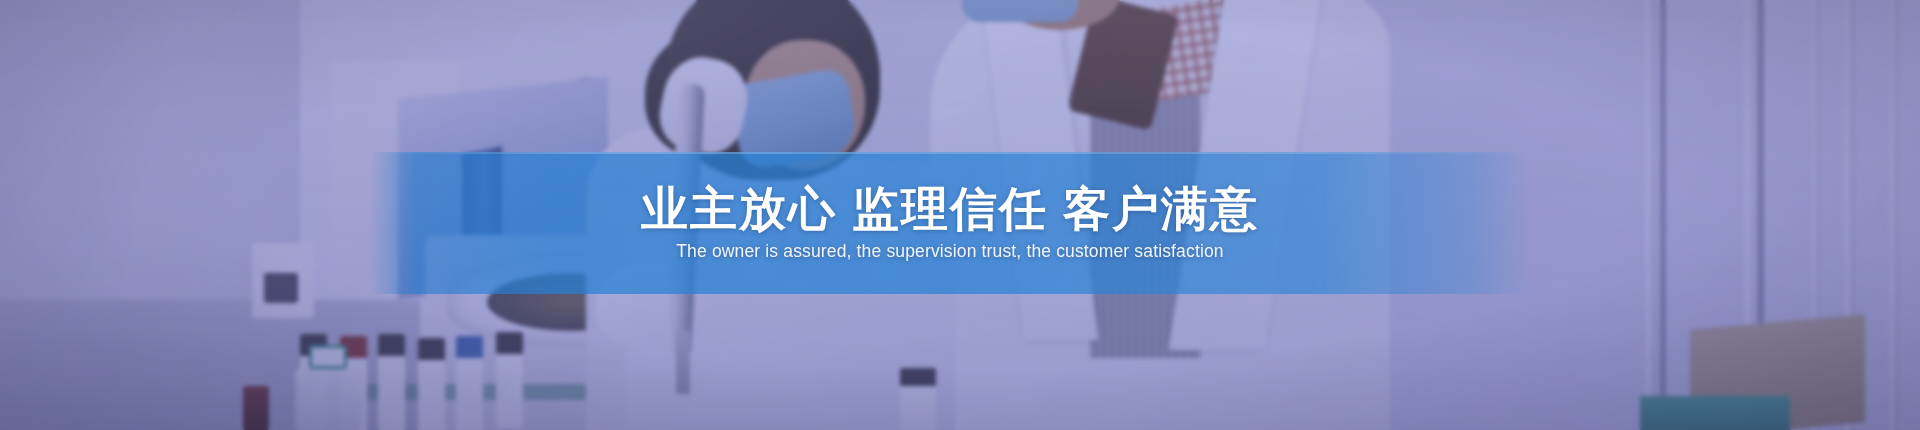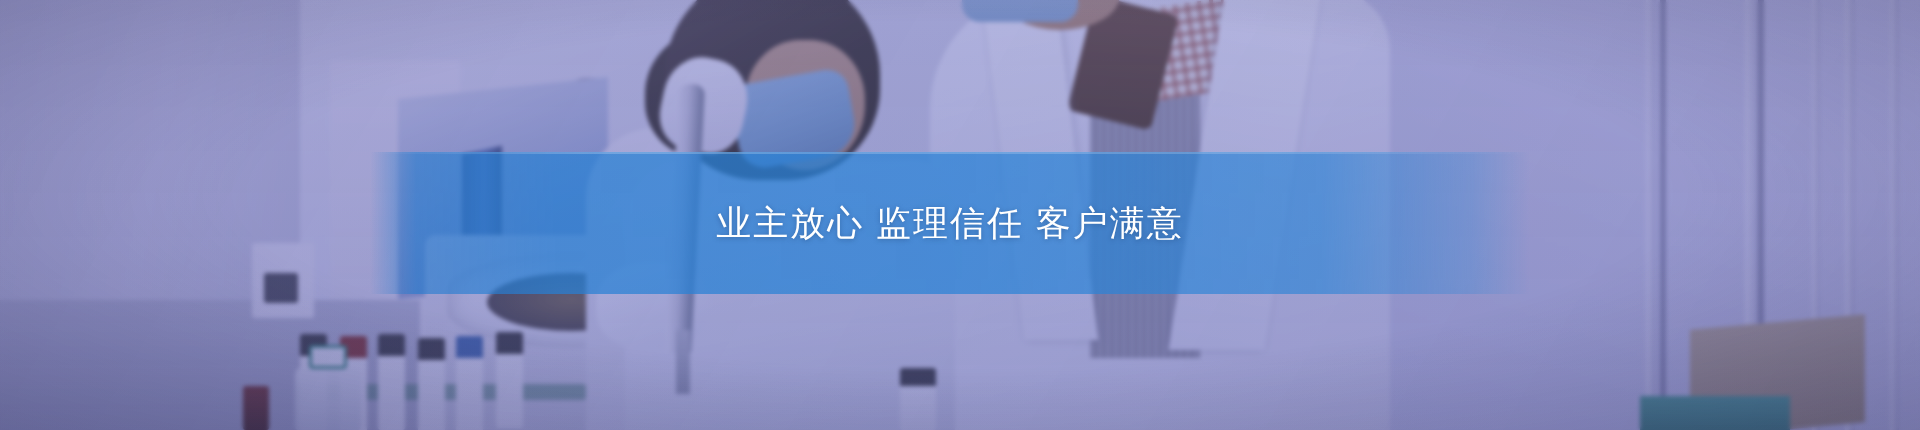--- a/index.html
+++ b/index.html
@@ -295,25 +295,26 @@
 
   
   .caption{
     position:absolute; left:370px; top:152px; width:1160px; height:142px;
     display:flex; flex-direction:column;
     align-items:center; justify-content:center;
     gap:8px;
   }
   .headline{
     color:#ffffff;
-    font-size:35px;
+    font-size:47px;
     line-height:1.05;
     letter-spacing:2px;
     white-space:nowrap;
     text-shadow:0 1px 5px rgba(20,50,95,.40);
+    font-weight:bold;
   }
   .subline{
     color:#f2f6fb;
     font-size:17.5px;
     line-height:1.2;
     letter-spacing:.15px;
     white-space:nowrap;
     text-shadow:0 1px 4px rgba(20,50,95,.45);
   }
 </style>
@@ -417,15 +418,16 @@
     <div class="tint"></div>
     <div class="tint2"></div>
     <div class="vignette"></div>
   </div>
 
   <div class="band"></div>
   <div class="band-top-line"></div>
 
   <div class="caption">
     <div class="headline">业主放心 监理信任 客户满意</div>
+    <div class="subline">The owner is assured, the supervision trust, the customer satisfaction</div>
   </div>
 
 </div>
 
 </body></html>

